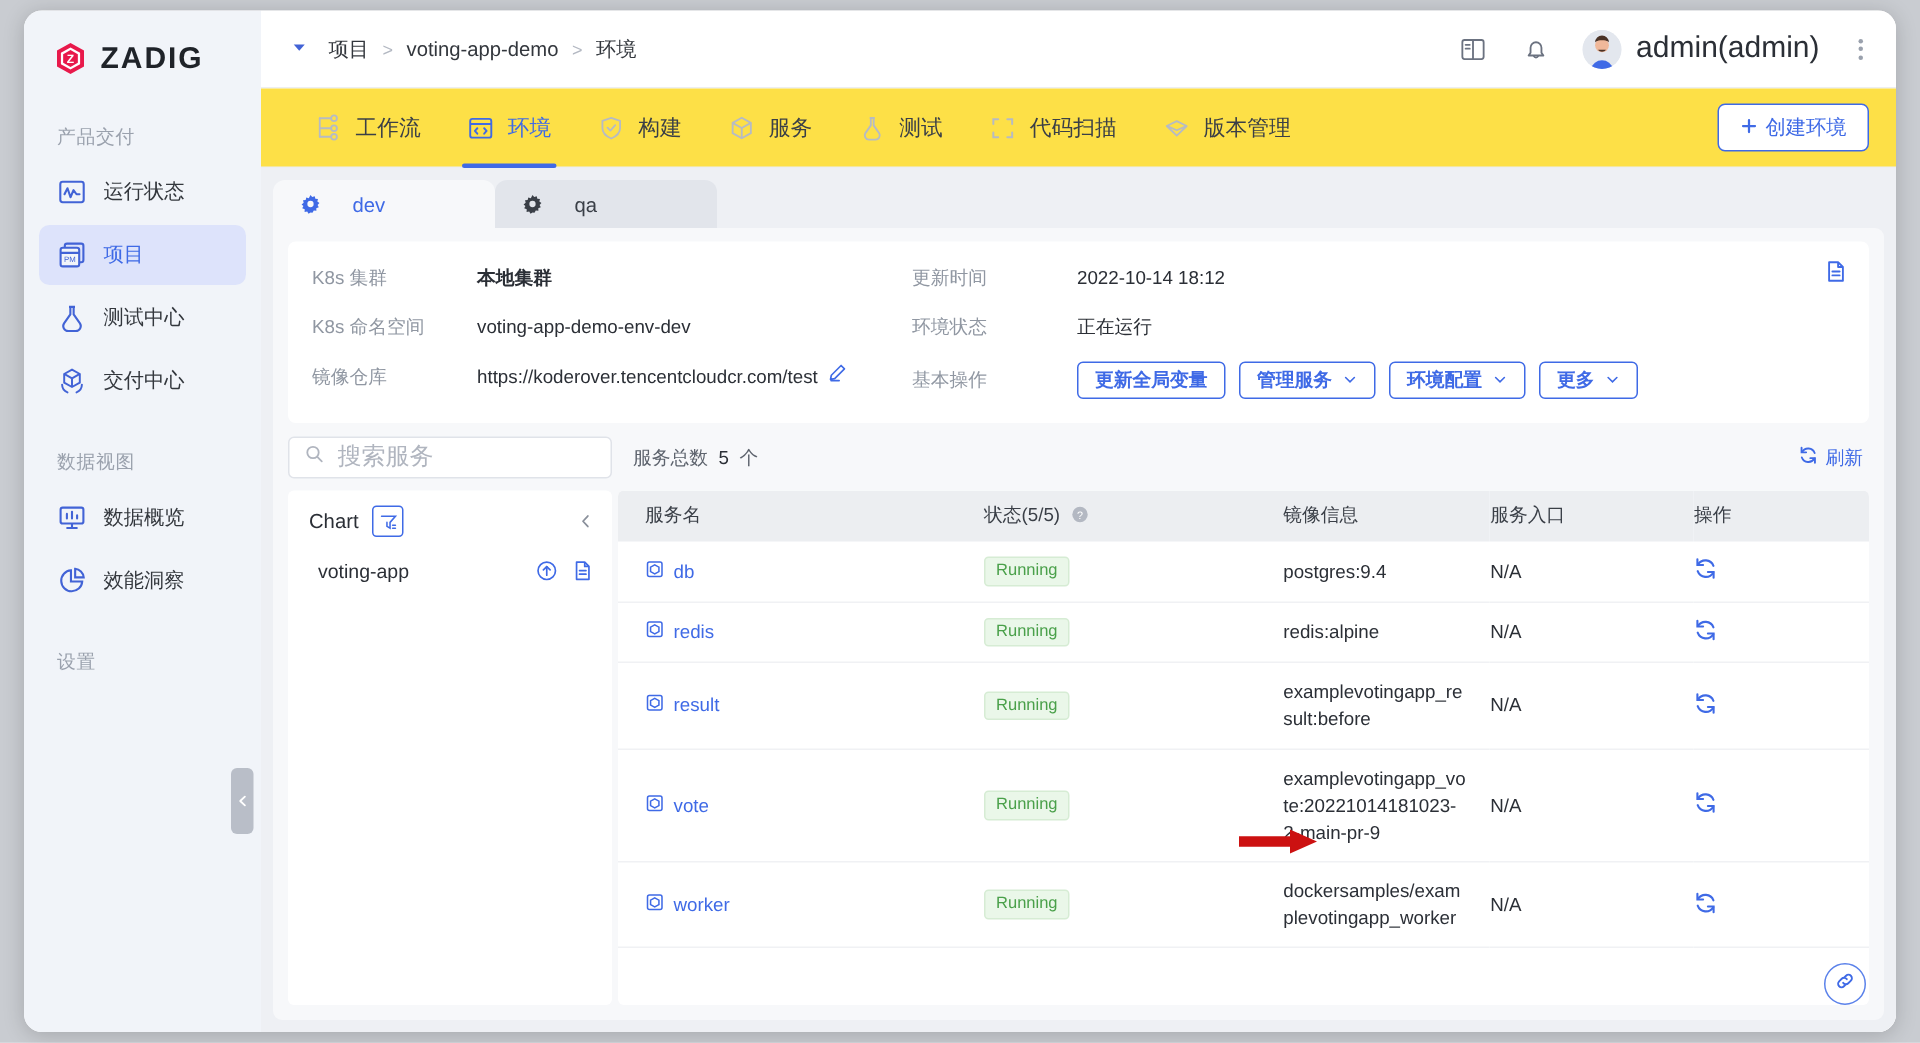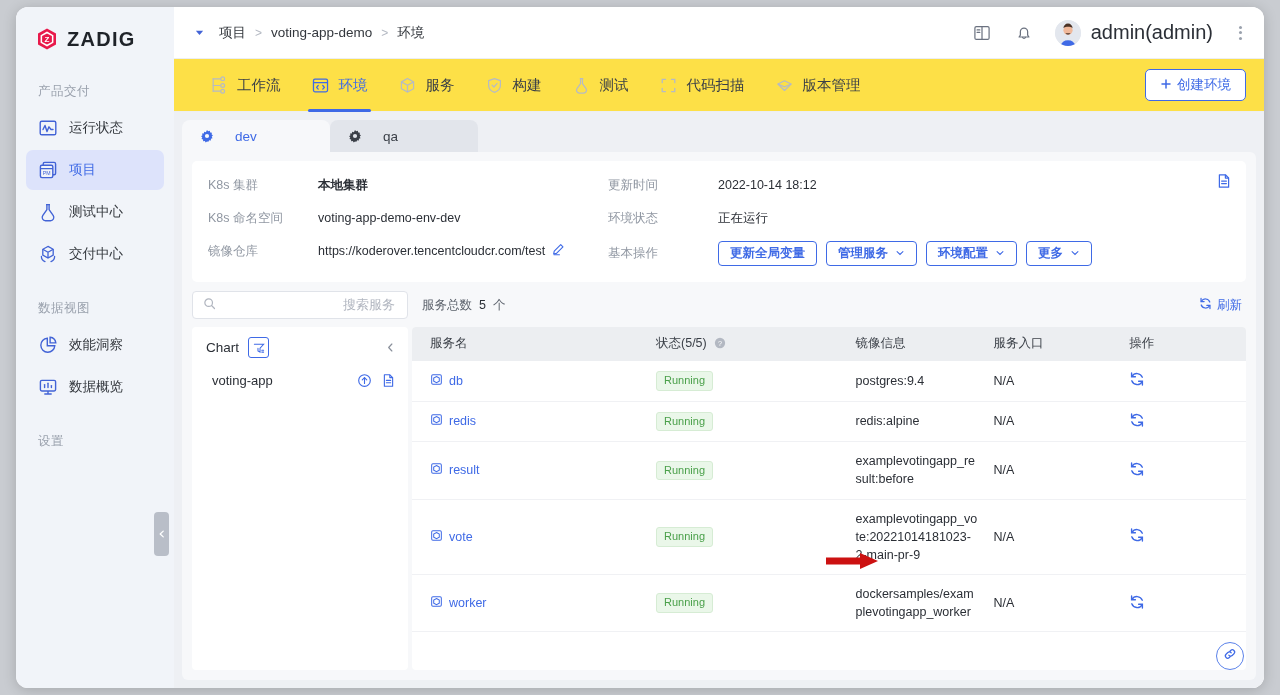--- a/index.html
+++ b/index.html
@@ -199,22 +199,22 @@
   }
   .search {
     width: 216px; height: 28px;
     border: 1px solid #e0e3e9; border-radius: 4px;
     background: #fff;
     display: flex; align-items: center; gap: 7px;
     padding: 0 10px;
   }
   .search input {
     border: none; outline: none; flex: 1 1 auto;
-    font-size: 13px; color: #2b2f36;
-    font-family: Liberation Serif, serif; background: transparent; text-align: right;
+    font-size: 16px; color: #2b2f36;
+    font-family: Liberation Serif, serif; background: transparent;
   }
   .search input::placeholder { color: #b0b5bf; }
   .svc-count { font-size: 12.5px; color: #5d636d; display: flex; gap: 7px; align-items: baseline; }
   .svc-count b { color: #2b2f36; font-weight: 400; }
   .refresh {
     margin-left: auto;
     display: flex; align-items: center; gap: 5px;
     color: #3f6ae6; font-size: 12.5px; cursor: pointer;
   }
 
@@ -375,45 +375,45 @@
           <line x1="10" y1="8.2" x2="10" y2="14"></line>
           <line x1="4.8" y1="5.3" x2="10" y2="8.2"></line>
             <line x1="15.2" y1="5.3" x2="10" y2="8.2"></line>
           <path d="M3.4 12.4c0 2.6 1.6 4.4 3.6 5.2M16.6 12.4c0 2.6-1.6 4.4-3.6 5.2" stroke-linecap="round"></path>
         </svg>
       </span>
       <span class="nav-label">交付中心</span>
     </div>
 
     <div class="nav-group-title">数据视图</div>
-
-    <div class="nav-item">
-      <span class="ic">
-        <svg viewBox="0 0 20 20" width="20" height="20" fill="none" stroke="#4263d6" stroke-width="1.4">
-          <path d="M9.3 3.2a7 7 0 1 0 7.5 7.5H9.3z"></path>
-          <path d="M12.1 2.2a6.4 6.4 0 0 1 5.7 5.7h-5.7z"></path>
-        </svg>
-      </span>
-      <span class="nav-label">效能洞察</span>
-    </div>
 
     <div class="nav-item">
       <span class="ic">
         <svg viewBox="0 0 20 20" width="20" height="20" fill="none" stroke="#4263d6" stroke-width="1.4">
           <rect x="2.4" y="3.4" width="15.2" height="10.6" rx="1.4"></rect>
           <line x1="10" y1="14" x2="10" y2="17"></line>
             <line x1="6.8" y1="17" x2="13.2" y2="17" stroke-linecap="round"></line>
           <line x1="6.6" y1="10.6" x2="6.6" y2="7.6" stroke-linecap="round"></line>
           <line x1="10" y1="10.6" x2="10" y2="6.2" stroke-linecap="round"></line>
           <line x1="13.4" y1="10.6" x2="13.4" y2="8.6" stroke-linecap="round"></line>
         </svg>
       </span>
       <span class="nav-label">数据概览</span>
     </div>
 
+    <div class="nav-item">
+      <span class="ic">
+        <svg viewBox="0 0 20 20" width="20" height="20" fill="none" stroke="#4263d6" stroke-width="1.4">
+          <path d="M9.3 3.2a7 7 0 1 0 7.5 7.5H9.3z"></path>
+          <path d="M12.1 2.2a6.4 6.4 0 0 1 5.7 5.7h-5.7z"></path>
+        </svg>
+      </span>
+      <span class="nav-label">效能洞察</span>
+    </div>
+
     <div class="nav-group-title">设置</div>
 
 
     <div class="collapse-handle">
       <span>
         <svg viewBox="0 0 12 12" width="10" height="10" fill="none" stroke="#fff" stroke-width="1.5" stroke-linecap="round" stroke-linejoin="round">
           <polyline points="7.5,2.5 3.8,6 7.5,9.5"></polyline>
         </svg>
       </span>
     </div>
@@ -489,36 +489,36 @@
             <line x1="2.6" y1="7" x2="17.4" y2="7"></line>
             <polyline points="7.6,10 5.9,11.9 7.6,13.8" stroke-linecap="round" stroke-linejoin="round"></polyline>
             <polyline points="12.4,10 14.1,11.9 12.4,13.8" stroke-linecap="round" stroke-linejoin="round"></polyline>
           </svg>
         </span>
         <span>环境</span>
       </div>
       <div class="navtab">
         <span class="tic">
           <svg viewBox="0 0 20 20" width="19" height="19" fill="none" stroke="#b6bbc4" stroke-width="1.3">
+            <path d="M10 2.8l6.2 2v5.1c0 3.2-2.5 5.8-6.2 7.3-3.7-1.5-6.2-4.1-6.2-7.3V4.8z" stroke-linejoin="round"></path>
+            <polyline points="7.4,9.6 9.4,11.6 12.8,7.8" stroke-linecap="round" stroke-linejoin="round"></polyline>
+          </svg>
+        </span>
+        <span>构建</span>
+      </div>
+      <div class="navtab">
+        <span class="tic">
+          <svg viewBox="0 0 20 20" width="19" height="19" fill="none" stroke="#b6bbc4" stroke-width="1.3">
             <polygon points="10,2.6 16.4,6.2 16.4,13.4 10,17 3.6,13.4 3.6,6.2"></polygon>
             <line x1="10" y1="9.8" x2="10" y2="17"></line>
             <line x1="3.6" y1="6.2" x2="10" y2="9.8"></line>
               <line x1="16.4" y1="6.2" x2="10" y2="9.8"></line>
           </svg>
         </span>
         <span>服务</span>
-      </div>
-      <div class="navtab">
-        <span class="tic">
-          <svg viewBox="0 0 20 20" width="19" height="19" fill="none" stroke="#b6bbc4" stroke-width="1.3">
-            <path d="M10 2.8l6.2 2v5.1c0 3.2-2.5 5.8-6.2 7.3-3.7-1.5-6.2-4.1-6.2-7.3V4.8z" stroke-linejoin="round"></path>
-            <polyline points="7.4,9.6 9.4,11.6 12.8,7.8" stroke-linecap="round" stroke-linejoin="round"></polyline>
-          </svg>
-        </span>
-        <span>构建</span>
       </div>
       <div class="navtab">
         <span class="tic">
           <svg viewBox="0 0 20 20" width="19" height="19" fill="none" stroke="#b6bbc4" stroke-width="1.3">
             <path d="M8.2 2.8h3.6M9 2.8v5.2L5.2 13.4a3 3 0 0 0 2.6 4.6h4.4a3 3 0 0 0 2.6-4.6L11 8v-5.2" stroke-linejoin="round"></path>
           </svg>
         </span>
         <span>测试</span>
       </div>
       <div class="navtab">

